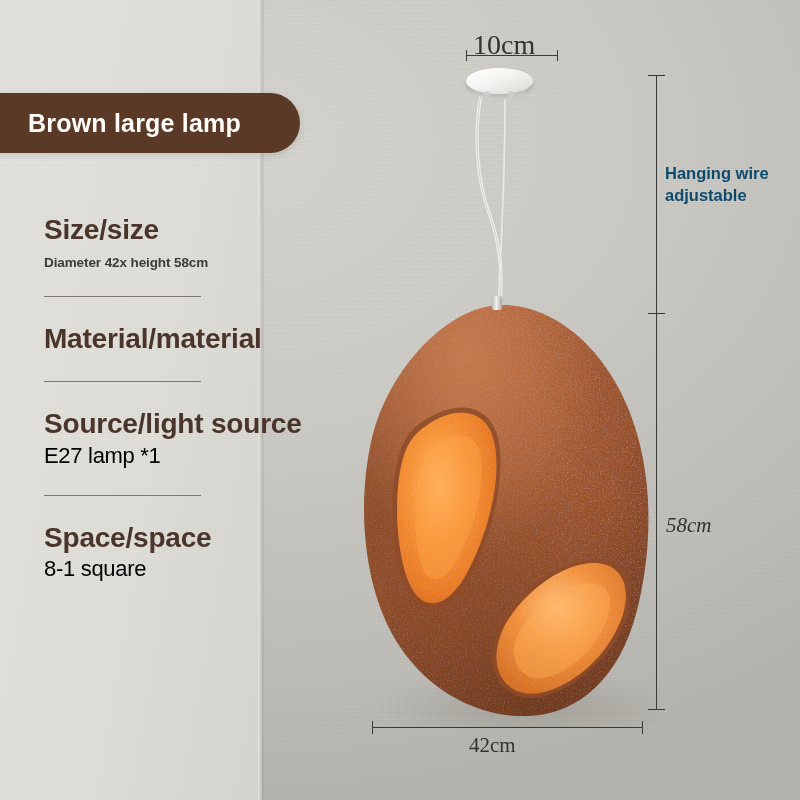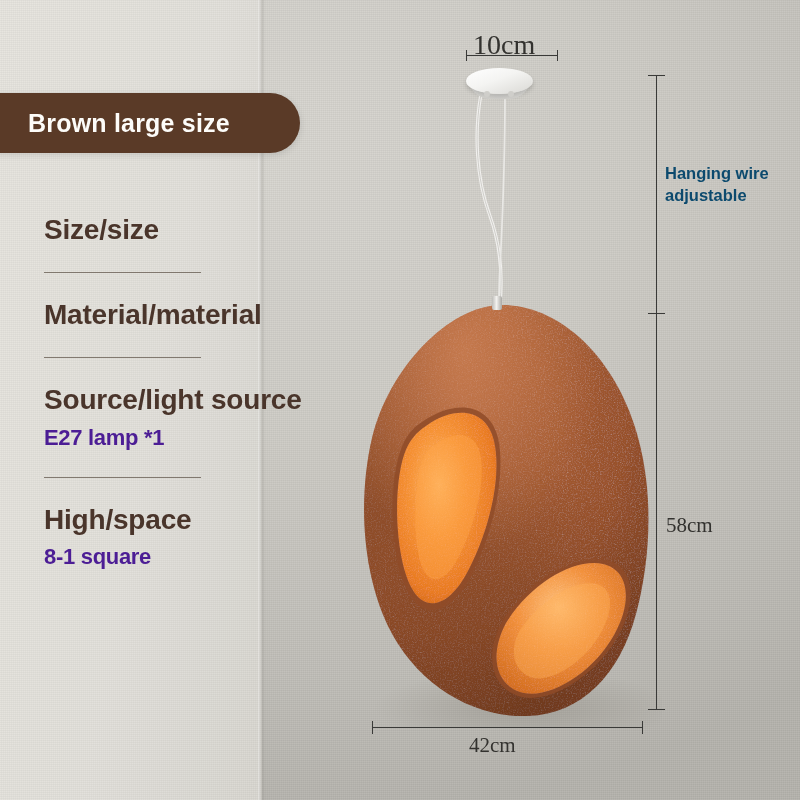--- a/index.html
+++ b/index.html
@@ -60,21 +60,21 @@
   #specs { position:absolute; left:44px; top:214px; width:210px; }
   .spec { position:relative; }
   .spec h3 {
     color:#4a352b; font-size:28px; font-weight:700; letter-spacing:-.2px;
     line-height:1.15; white-space:nowrap;
   }
   .spec .v-small {
     color:#3b3b3b; font-size:13.5px; font-weight:700; margin-top:9px; letter-spacing:-.1px;
   }
   .spec .v-big {
-    color:#4c1d95; font-size:22px; font-weight:700; margin-top:8px; letter-spacing:-.3px;
+    color:#000000; font-size:22px; font-weight:400; margin-top:2px; letter-spacing:-.3px;
   }
   .rule { height:1px; background:#5d5247; opacity:.72; margin:26px 0 26px 0; width:157px; }
 
   
   #canopy {
     position:absolute; left:466px; top:68px; width:67px; height:33px;
   }
   #canopy .disc {
     position:absolute; left:0; top:0; width:67px; height:26px;
     border-radius:50%;
@@ -118,21 +118,21 @@
   #dim-wire .lbl {
     position:absolute; left:9px; top:88px; width:120px;
     font-family:"Liberation Sans", sans-serif; color:#0c4a6e;
     font-size:16.5px; font-weight:700; line-height:1.33;
   }
 
   #dim-58 { left:656px; top:313px; }
   #dim-58 .bar { width:1px; height:397px; left:0; top:0; }
   #dim-58 .t { height:1px; width:17px; left:-8px; }
   #dim-58 .t.top { top:0; } #dim-58 .t.bot { top:396px; }
-  #dim-58 .dlabel { left:10px; top:200px; font-size:21px; }
+  #dim-58 .dlabel { left:10px; top:200px; font-size:21px;font-style:italic; }
 
   #dim-42 { left:372px; top:727px; }
   #dim-42 .bar { width:271px; height:1px; left:0; top:0; }
   #dim-42 .t { width:1px; height:13px; top:-6px; }
   #dim-42 .t.l { left:0; } #dim-42 .t.r { left:270px; }
   #dim-42 .dlabel { left:97px; top:6px; font-size:21px; }
 </style>
 </head>
 <body>
 
@@ -273,43 +273,44 @@
 
   <div id="canopy">
     <div class="rim"></div>
     <div class="disc"></div>
     <div class="nub a"></div>
     <div class="nub b"></div>
   </div>
   <div id="fitting"></div>
 
   <div id="badge">
-    <span class="txt">Brown large size</span>
+    <span class="txt">Brown large lamp</span>
   </div>
 
   <div id="specs">
 
     <div class="spec">
       <h3>Size/size</h3>
+      <div class="v-small">Diameter 42x height 58cm</div>
     </div>
     <div class="rule"></div>
 
     <div class="spec">
       <h3>Material/material</h3>
     </div>
     <div class="rule"></div>
 
     <div class="spec">
       <h3>Source/light source</h3>
       <div class="v-big">E27 lamp *1</div>
     </div>
     <div class="rule"></div>
 
     <div class="spec">
-      <h3>High/space</h3>
+      <h3>Space/space</h3>
       <div class="v-big">8-1 square</div>
     </div>
   </div>
 
   <div class="dim" id="dim-10">
     <div class="dline bar"></div>
     <div class="dline t l"></div>
     <div class="dline t r"></div>
     <div class="dlabel">10cm</div>
   </div>

